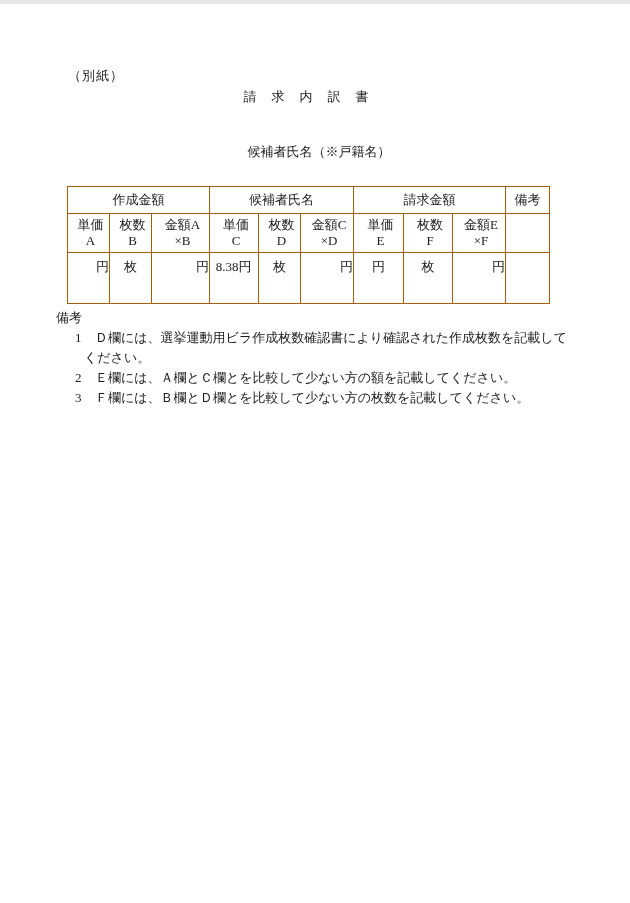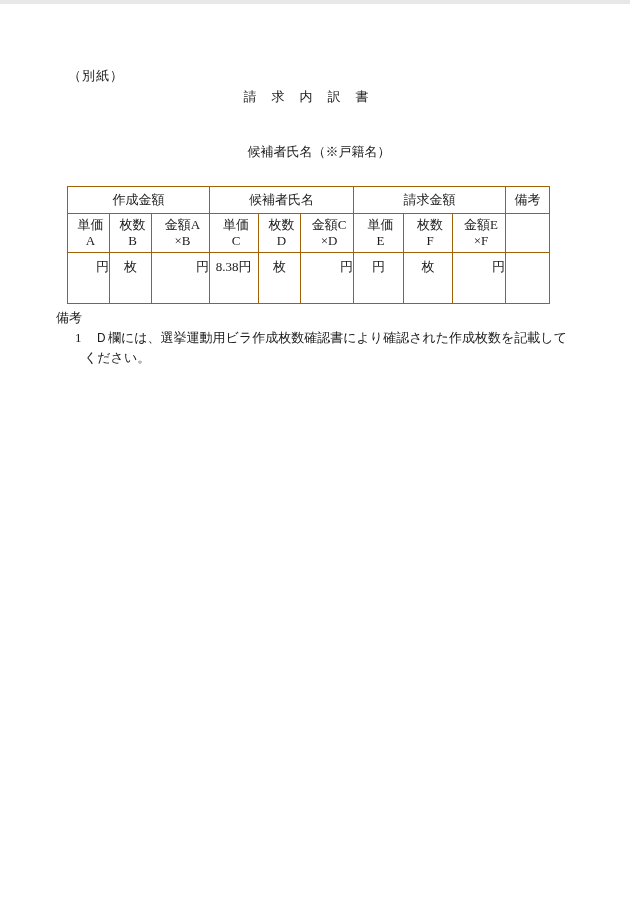--- a/index.html
+++ b/index.html
@@ -169,15 +169,21 @@
       <td></td>
     </tr>
   </tbody>
     </table>
 
   <div class="notes">
     <div class="notes-heading">備考</div>
     <div class="note-item">
       <span class="note-num">1</span><span>Ｄ欄には、選挙運動用ビラ作成枚数確認書により確認された作成枚数を記載してください。</span>
     </div>
+    <div class="note-item">
+      <span class="note-num">2</span><span>Ｅ欄には、Ａ欄とＣ欄とを比較して少ない方の額を記載してください。</span>
+    </div>
+    <div class="note-item">
+      <span class="note-num">3</span><span>Ｆ欄には、Ｂ欄とＤ欄とを比較して少ない方の枚数を記載してください。</span>
+    </div>
   </div>
 
 </div>
 
 </body></html>

